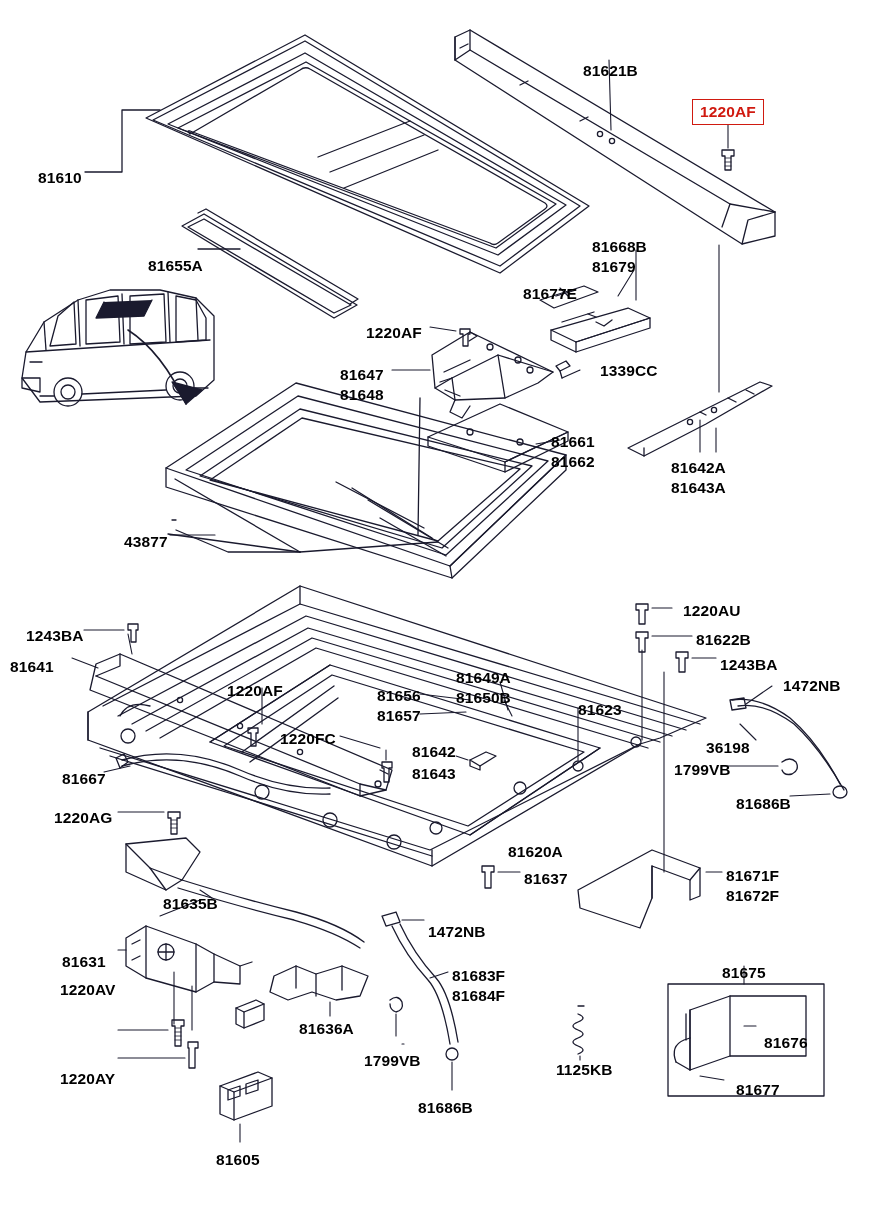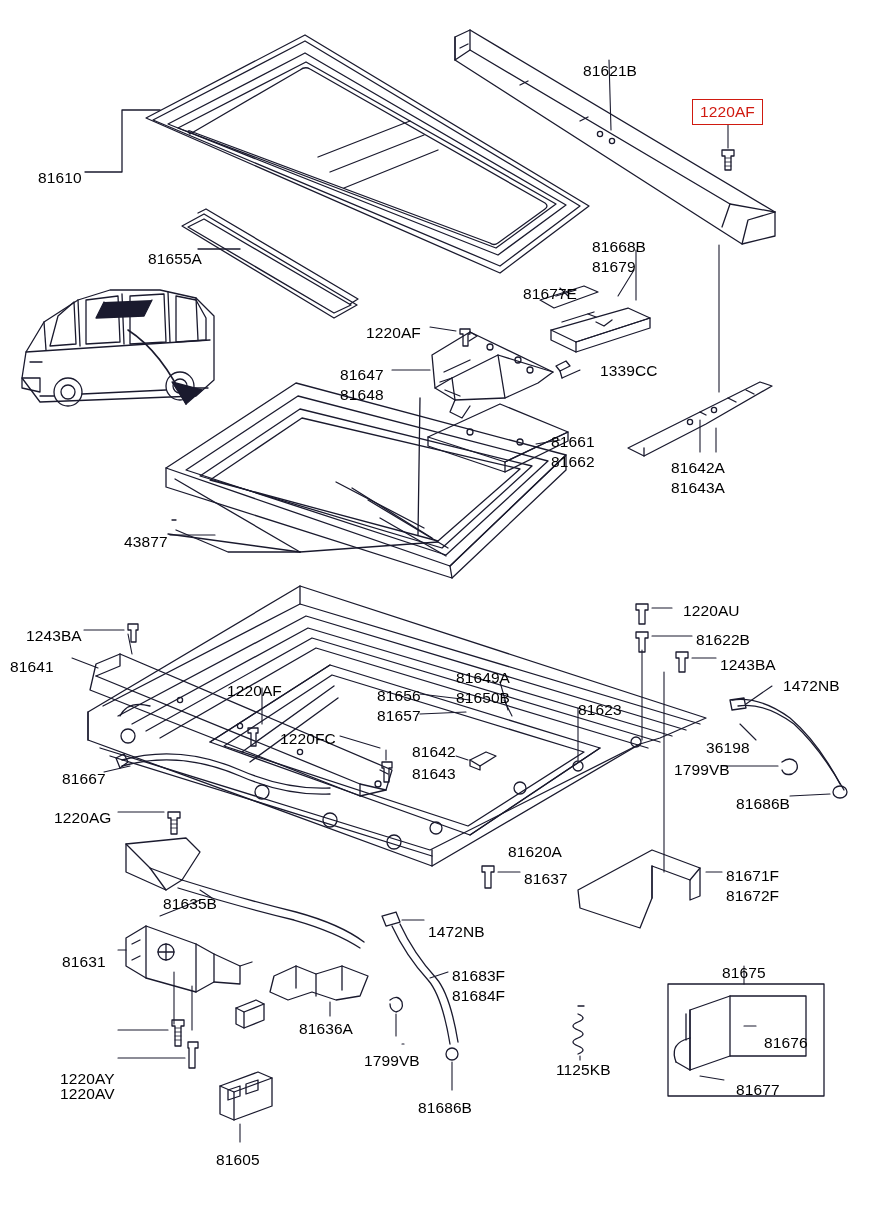--- a/index.html
+++ b/index.html
@@ -3,21 +3,21 @@
 <meta charset="utf-8">
 <style>
   html,body{margin:0;padding:0;}
   body{
     width:886px;height:1211px;
     background:#ffffff;
     font-family:"Liberation Sans", sans-serif;
     position:relative;
     overflow:hidden;
   }
-  #diagram-root{position:absolute;left:0;top:0;width:886px;height:1078px;}
+  #diagram-root{position:absolute;left:0;top:0;width:886px;height:1078px;font-weight:bold;}
   svg#art{position:absolute;left:0;top:0;width:886px;height:1211px;}
   .lbl{
     position:absolute;
     font-size:15.5px;
     color:#000;
     white-space:nowrap;
     line-height:19px;
     letter-spacing:0.1px;
   }
   .lbl.hi{
@@ -334,21 +334,21 @@
 
       <path d="M128 330 Q162 352 186 404" stroke-width="1.6"></path>
       <path d="M186 404 L172 382 L202 390 Z" fill="#1a1a2e" stroke="#1a1a2e"></path>
 
     </g>
   </svg>
 
   <div class="lbl" style="left:583px;top:61px;">81621B</div>
   <div class="lbl hi" style="left:692px;top:99px;">1220AF</div>
   <div class="lbl" style="left:38px;top:168px;text-align:right;">81610</div>
-  <div class="lbl" style="left:148px;top:249px;text-align:right;">81655A</div>
+  <div class="lbl" style="left:148px;top:256px;text-align:right;">81655A</div>
   <div class="lbl" style="left:592px;top:237px;">81668B</div>
   <div class="lbl" style="left:592px;top:257px;">81679</div>
   <div class="lbl" style="left:523px;top:284px;">81677E</div>
   <div class="lbl" style="left:366px;top:323px;">1220AF</div>
   <div class="lbl" style="left:588px;top:361px;margin-left:12px;">1339CC</div>
   <div class="lbl" style="left:340px;top:365px;">81647</div>
   <div class="lbl" style="left:340px;top:385px;">81648</div>
   <div class="lbl" style="left:551px;top:432px;">81661</div>
   <div class="lbl" style="left:551px;top:452px;">81662</div>
   <div class="lbl" style="left:671px;top:458px;">81642A</div>
@@ -379,21 +379,21 @@
   <div class="lbl" style="left:726px;top:866px;">81671F</div>
   <div class="lbl" style="left:726px;top:886px;">81672F</div>
   <div class="lbl" style="left:163px;top:894px;">81635B</div>
   <div class="lbl" style="left:428px;top:922px;">1472NB</div>
   <div class="lbl" style="left:62px;top:952px;">81631</div>
   <div class="lbl" style="left:722px;top:963px;">81675</div>
   <div class="lbl" style="left:452px;top:966px;">81683F</div>
   <div class="lbl" style="left:452px;top:986px;">81684F</div>
   <div class="lbl" style="left:299px;top:1019px;">81636A</div>
   <div class="lbl" style="left:764px;top:1033px;">81676</div>
-  <div class="lbl" style="left:60px;top:1084px;text-align:right;">1220AV</div>
+  <div class="lbl" style="left:60px;top:980px;text-align:right;">1220AV</div>
   <div class="lbl" style="left:364px;top:1051px;">1799VB</div>
   <div class="lbl" style="left:60px;top:1060px;margin-top:9px;">1220AY</div>
   <div class="lbl" style="left:556px;top:1060px;">1125KB</div>
   <div class="lbl" style="left:736px;top:1080px;">81677</div>
   <div class="lbl" style="left:418px;top:1098px;">81686B</div>
   <div class="lbl" style="left:216px;top:1150px;">81605</div>
 
 </div>
 
 </body></html>

